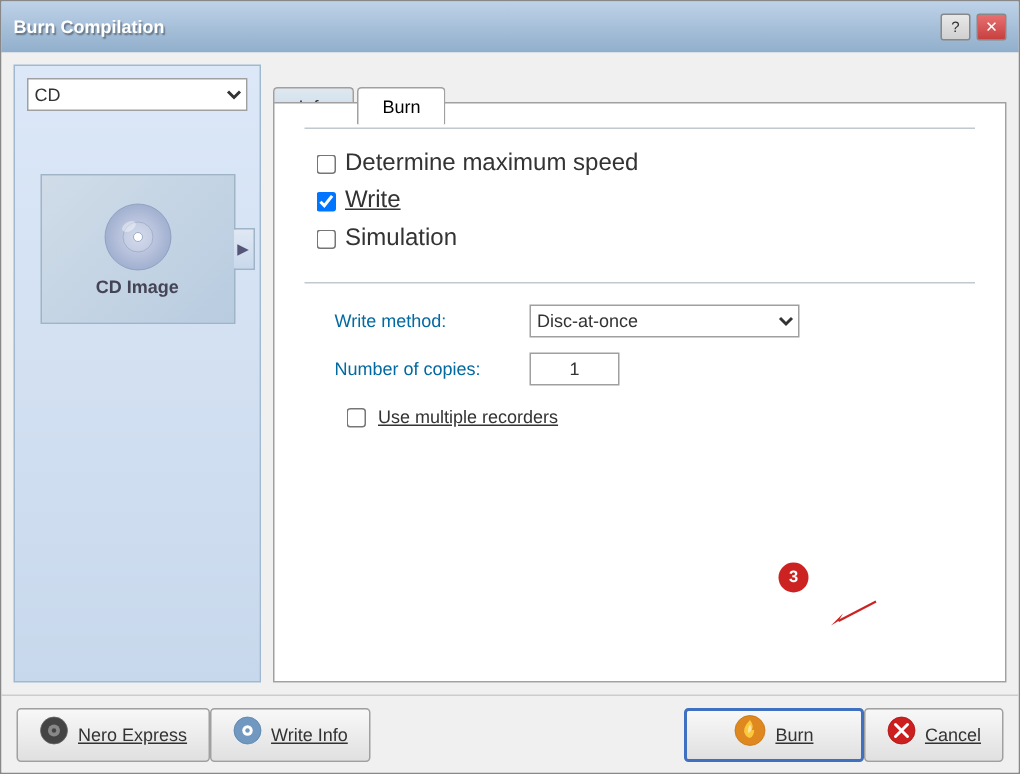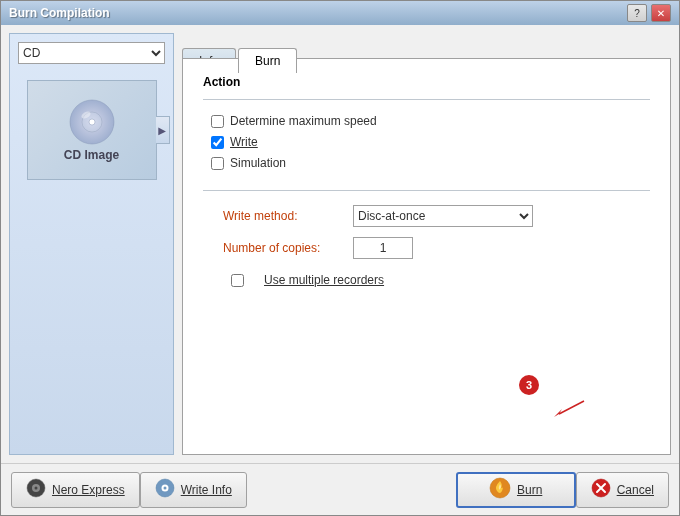--- a/index.html
+++ b/index.html
@@ -21,21 +21,21 @@
       background: #f0f0f0;
       border: 1px solid #888;
       display: flex;
       flex-direction: column;
       box-shadow: 2px 2px 8px rgba(0,0,0,0.4);
     }
 
     
     .title-bar {
       background: linear-gradient(to bottom, #bed2e8, #90aecb);
-      height: 24px;
+      height: 34px;
       display: flex;
       align-items: center;
       padding: 0 8px;
       justify-content: space-between;
       flex-shrink: 0;
     }
     .title-bar-text {
       color: #fff;
       font-weight: bold;
       font-size: 12px;
@@ -76,20 +76,21 @@
     
     .left-panel {
       width: 165px;
       background: linear-gradient(to bottom, #dce8f8, #c8d8ec);
       border: 1px solid #a0b8d0;
       display: flex;
       flex-direction: column;
       align-items: center;
       padding: 8px;
       flex-shrink: 0;
+      gap: 26px;
     }
 
     .cd-dropdown {
       width: 100%;
       margin-bottom: 12px;
       display: flex;
       align-items: center;
       gap: 4px;
     }
     .cd-dropdown select {
@@ -202,42 +203,42 @@
       gap: 6px;
       margin-bottom: 7px;
       padding-left: 8px;
     }
     .checkbox-row input[type="checkbox"] {
       width: 13px;
       height: 13px;
       margin: 0;
     }
     .checkbox-row label {
-      font-size: 12px;
+      font-size: 16px;
       color: #333;
     }
     .checkbox-row label.underline {
       text-decoration: underline;
       cursor: pointer;
     }
 
     .writing-section {
       margin-top: 20px;
     }
 
     .form-row {
       display: flex;
       align-items: center;
       margin-bottom: 10px;
       padding-left: 20px;
     }
     .form-label {
       width: 130px;
       font-size: 12px;
-      color: #c2410c;
+      color: #0369a1;
     }
     .form-control {
       flex: 1;
     }
     .form-control select {
       width: 180px;
       height: 22px;
       font-size: 12px;
       border: 1px solid #a0a0a0;
       background: white;
@@ -249,21 +250,21 @@
       font-size: 12px;
       border: 1px solid #a0a0a0;
       text-align: center;
       background: white;
       color: #333;
     }
 
     .multiple-recorders-row {
       display: flex;
       align-items: center;
-      gap: 20px;
+      gap: 8px;
       padding-left: 28px;
       margin-top: 14px;
     }
     .multiple-recorders-row input[type="checkbox"] {
       width: 13px;
       height: 13px;
       margin: 0;
     }
     .multiple-recorders-row label {
       font-size: 12px;
@@ -397,21 +398,20 @@
         <div class="tab">
           <span>Info</span>
         </div>
         <div class="tab active">
           <span>Burn</span>
         </div>
       </div>
 
       <div class="tab-content">
 
-        <div class="section-header">Action</div>
         <hr class="section-divider">
 
         <div class="checkbox-row">
           <input type="checkbox" id="chk-maxspeed" style="">
           <label for="chk-maxspeed">Determine maximum speed</label>
         </div>
         <div class="checkbox-row">
           <input type="checkbox" id="chk-write" checked="" style="">
           <label for="chk-write" class="underline">Write</label>
         </div>

